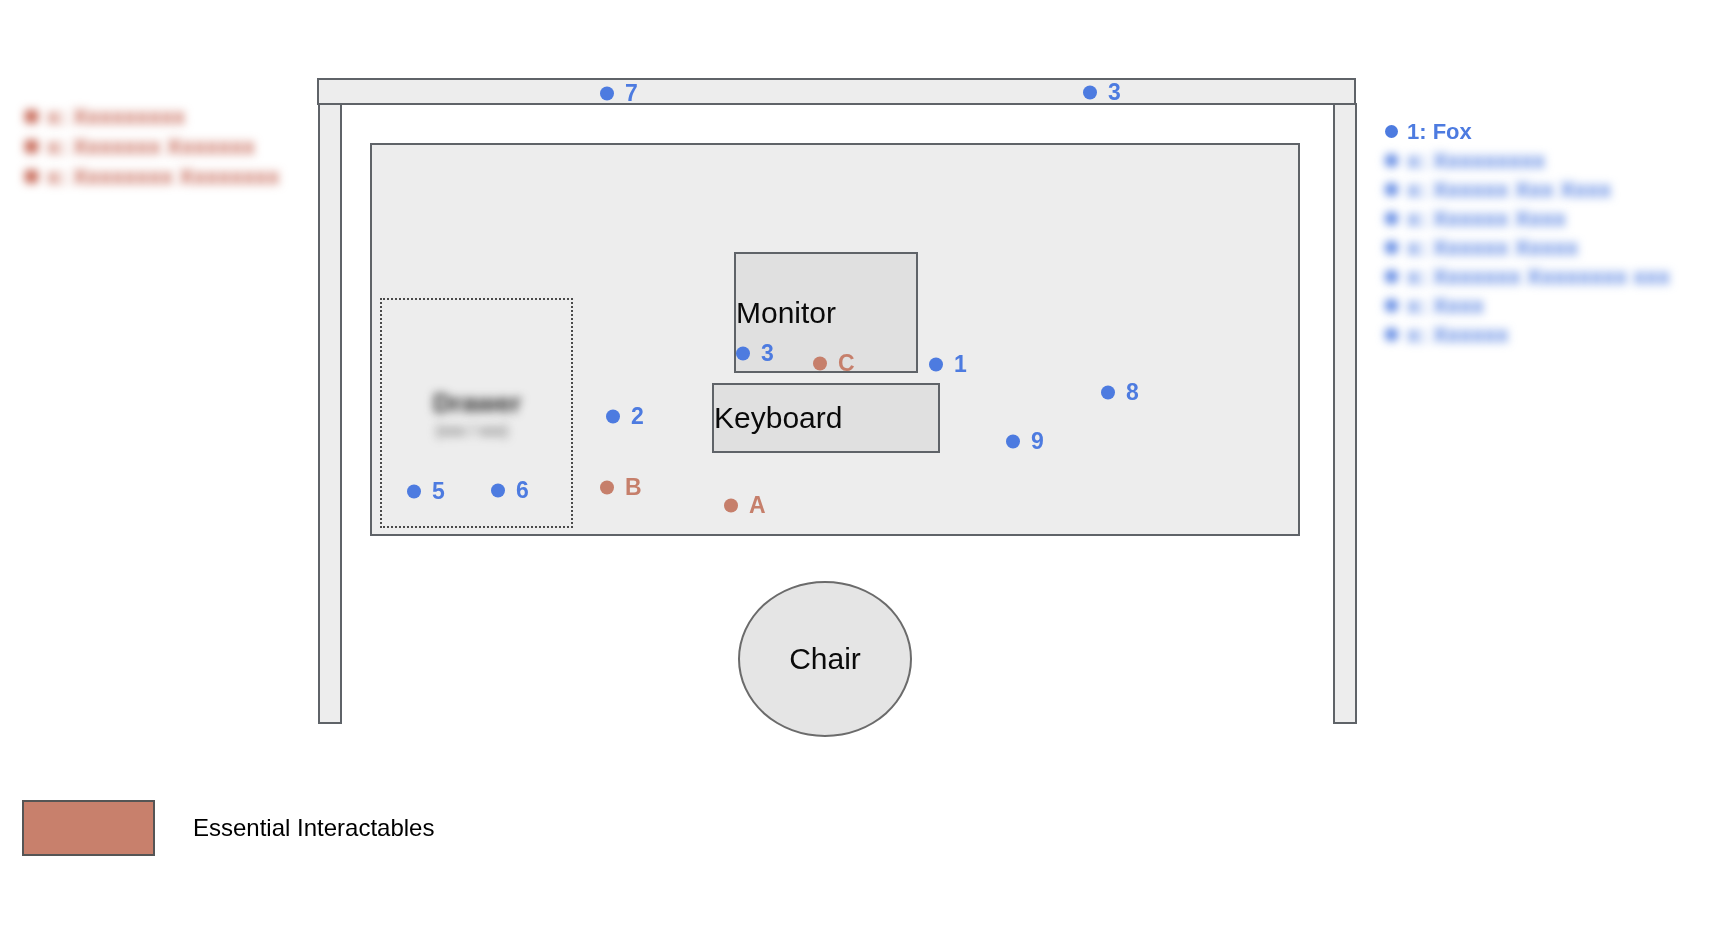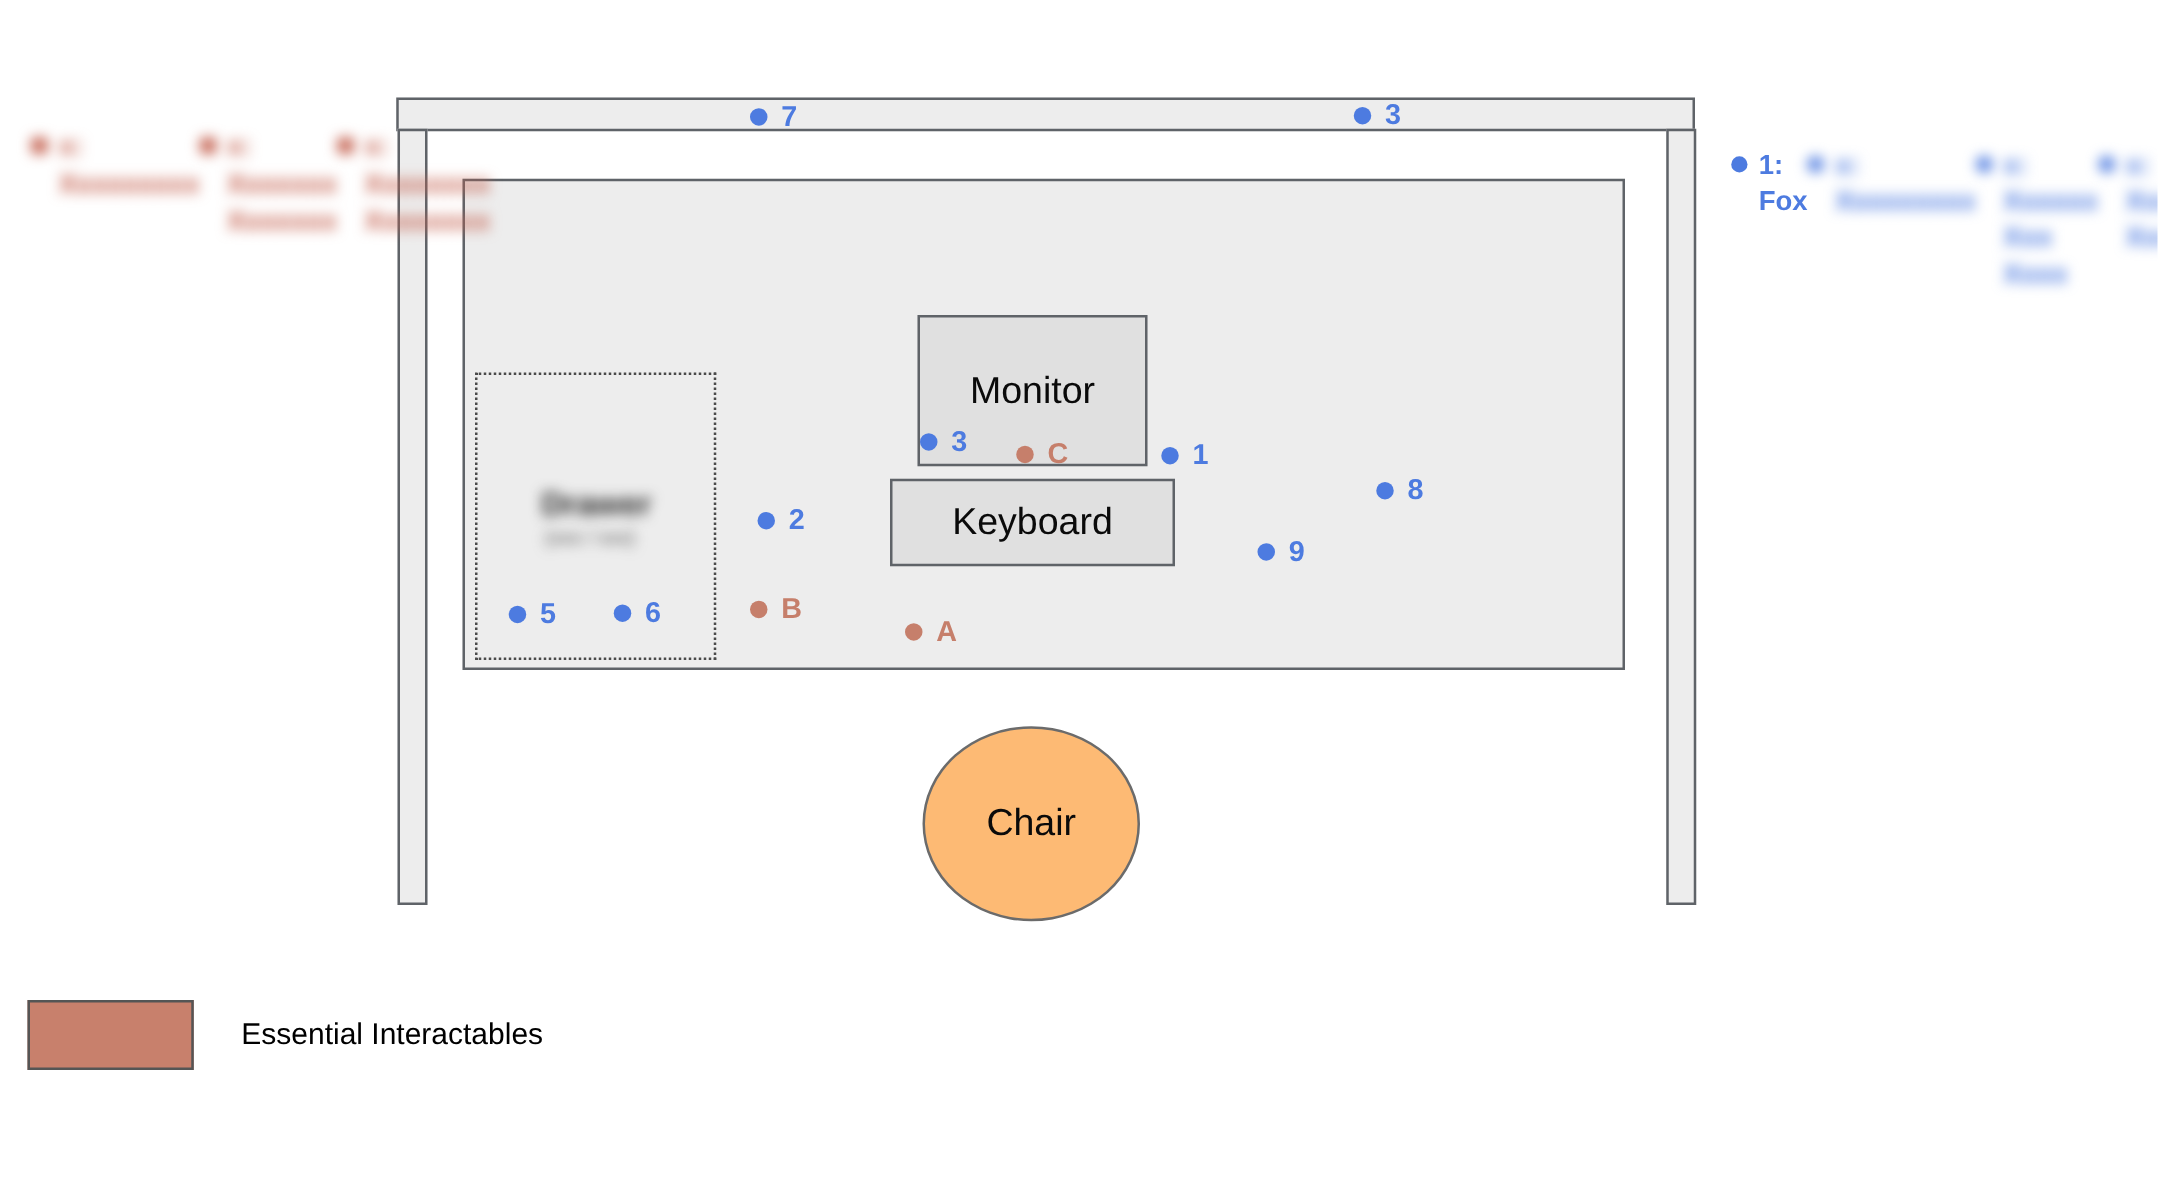--- a/index.html
+++ b/index.html
@@ -14,39 +14,39 @@
   .desk-surface{left:370px;top:143px;width:930px;height:393px;}
 
   .drawer{position:absolute;left:380px;top:298px;width:193px;height:230px;
           border:2px dotted #4a4a4a;box-sizing:border-box;}
   .drawer-title{position:absolute;left:30px;top:88px;width:130px;font-size:26px;font-weight:bold;
           color:#2b2b2b;filter:blur(5px);text-align:center;}
   .drawer-sub{position:absolute;left:30px;top:122px;width:120px;font-size:16px;
           color:#4f4f4f;filter:blur(5px);text-align:center;}
 
   .device{position:absolute;background:#e0e0e0;border:2px solid #5f6368;box-sizing:border-box;
-          display:flex;align-items:center;justify-content:center;font-size:30px;color:#0a0a0a;}
+          display:flex;align-items:center;font-size:30px;color:#0a0a0a;}
   .monitor{left:734px;top:252px;width:184px;height:121px;}
   .keyboard{left:712px;top:383px;width:228px;height:70px;}
-  .chair{position:absolute;left:738px;top:581px;width:174px;height:156px;background:#fdba74;
+  .chair{position:absolute;left:738px;top:581px;width:174px;height:156px;background:#e5e5e5;
          border:2px solid #6b6b6b;border-radius:50%;box-sizing:border-box;
          display:flex;align-items:center;justify-content:center;font-size:30px;color:#0a0a0a;}
 
   
   .point{position:absolute;display:flex;align-items:center;gap:11px;
          transform:translate(-7px,-50%);}
   .point .dot{width:14px;height:14px;border-radius:50%;flex:0 0 auto;}
   .point .plabel{font-size:23px;font-weight:bold;line-height:1;}
   .point.optional .dot{background:var(--optional);}
   .point.optional .plabel{color:var(--optional);}
   .point.essential .dot{background:var(--essential);}
   .point.essential .plabel{color:var(--essential);}
 
   
-  .side-list{position:absolute;display:flex;flex-direction:row;}
+  .side-list{position:absolute;display:flex;flex-direction:column;}
   .side-item{display:flex;align-items:flex-start;gap:9px;font-size:22px;font-weight:bold;}
   .side-item .bullet{width:13px;height:13px;border-radius:50%;margin-top:8px;flex:0 0 auto;}
   .side-item.blurred{filter:blur(5px);}
   #right-list{left:1385px;top:117px;width:300px;}
   #right-list .side-item{color:var(--optional);line-height:29px;}
   #right-list .side-item .bullet{background:var(--optional);}
   #left-list{left:25px;top:102px;width:300px;}
   #left-list .side-item{color:#c4604e;line-height:30px;}
   #left-list .side-item .bullet{background:#c4604e;border-radius:3px;}
 

